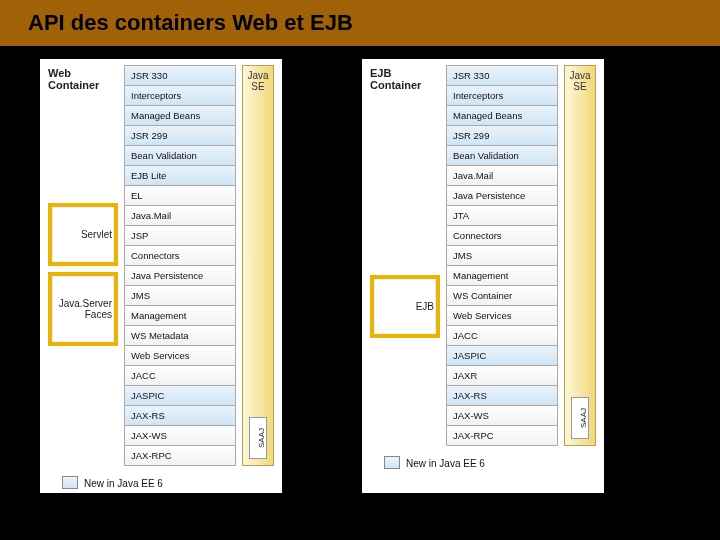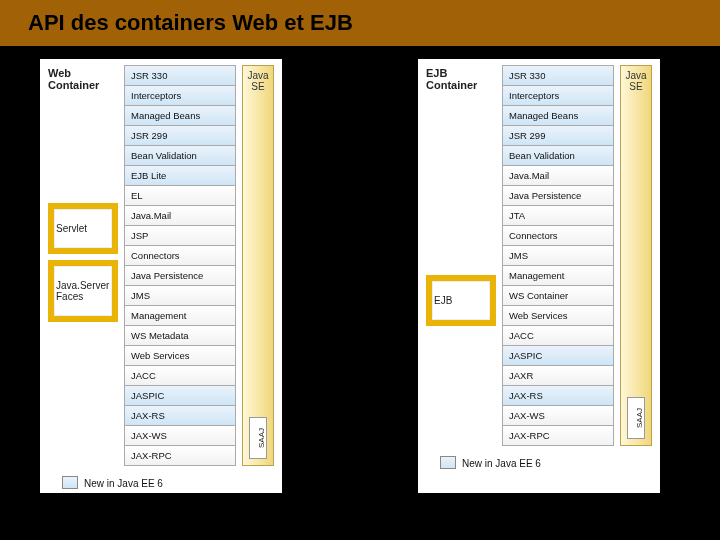--- a/index.html
+++ b/index.html
@@ -1,22 +1,22 @@
 <!DOCTYPE html>
 <html><head>
 <meta charset="utf-8">
 <style>
   html,body{margin:0;padding:0;width:720px;height:540px;background:#000;font-family:Arial,Helvetica,sans-serif;overflow:hidden}
   .titlebar{background:#a16207;color:#000;font-size:22px;font-weight:bold;padding:10px 28px;border-bottom:1px solid #000}
-  .stage{display:flex;gap:20px;padding:12px 40px 0}
+  .stage{display:flex;padding:12px 40px 0}
   .panel{background:#fff;padding:6px 8px 4px;display:flex;flex-direction:column;align-items:flex-start;gap:4px}
   .row{display:flex;align-items:stretch;gap:6px}
   .col-left{width:70px;display:flex;flex-direction:column;gap:6px}
   .hdr{font-size:11px;font-weight:bold;color:#222;padding:2px 0 4px}
-  .lbox{background:#fff;border:6px solid #eab308;font-size:10px;color:#222;text-align:left;padding:14px 2px;box-shadow:inset 0 0 0 1px #eee}
+  .lbox{background:#fff;border:4px solid #eab308;font-size:10px;color:#222;text-align:right;padding:22px 2px;box-shadow:inset 0 0 0 1px #eee}
   .stack{display:flex;flex-direction:column;width:112px}
   .cell{font-size:9.5px;color:#111;padding:4px 6px;border:1px solid #aaa;border-bottom:none;background:linear-gradient(#fff,#f2f2f2)}
   .cell:last-child{border-bottom:1px solid #aaa}
   .cell.new{background:linear-gradient(#eaf3fb,#cfe5f6)}
   .jse{width:30px;border:1px solid #bba14d;background:linear-gradient(90deg,#fff7d8,#f0d77a);position:relative}
   .jse-label{position:absolute;top:4px;left:0;right:0;text-align:center;font-size:10px;font-weight:normal;color:#333}
   .saaj{position:absolute;bottom:6px;left:6px;width:16px;height:40px;border:1px solid #999;background:#fff}
   .saaj span{position:absolute;left:1px;top:50%;transform:translateY(-50%) rotate(-90deg);transform-origin:center;font-size:8px;color:#222;white-space:nowrap}
   .legend{display:flex;align-items:flex-end;gap:6px;margin:6px 0 0 14px}
   .swatch{width:14px;height:11px;border:1px solid #888;background:linear-gradient(#eaf3fb,#cfe5f6)}
@@ -67,21 +67,21 @@
             <span>SAAJ</span>
           </div>
       </div>
     </div>
     <div class="legend">
       <div class="swatch"></div>
       <div class="legend-text">New in Java EE 6</div>
     </div>
   </div>
 
-  <div class="panel" style="margin-left:116px">
+  <div class="panel" style="margin-left:80px">
     <div class="row">
       <div class="col-left">
         <div class="hdr" style="white-space:pre-line">EJB
 Container</div>
       <div style="height: 168px;"></div>
           <div class="lbox">EJB</div>
         </div>
       <div class="stack" id="stack-right">
           <div class="cell new">JSR 330</div>
           <div class="cell new">Interceptors</div>

